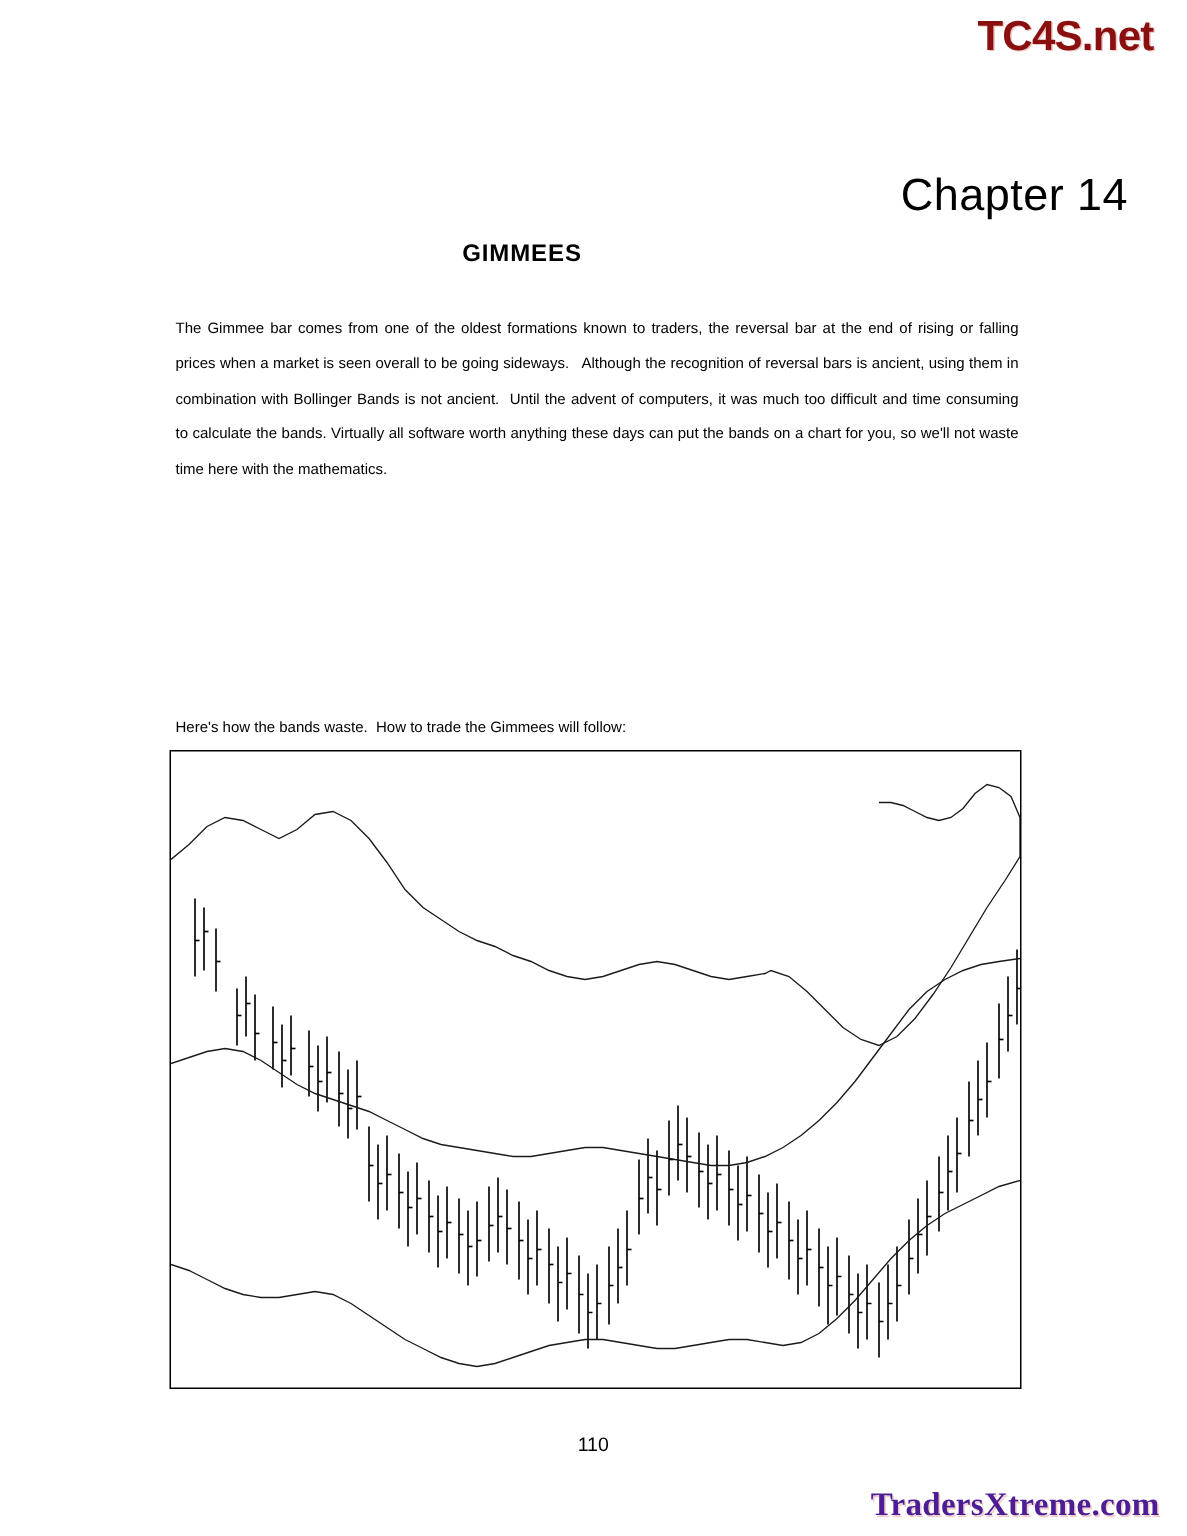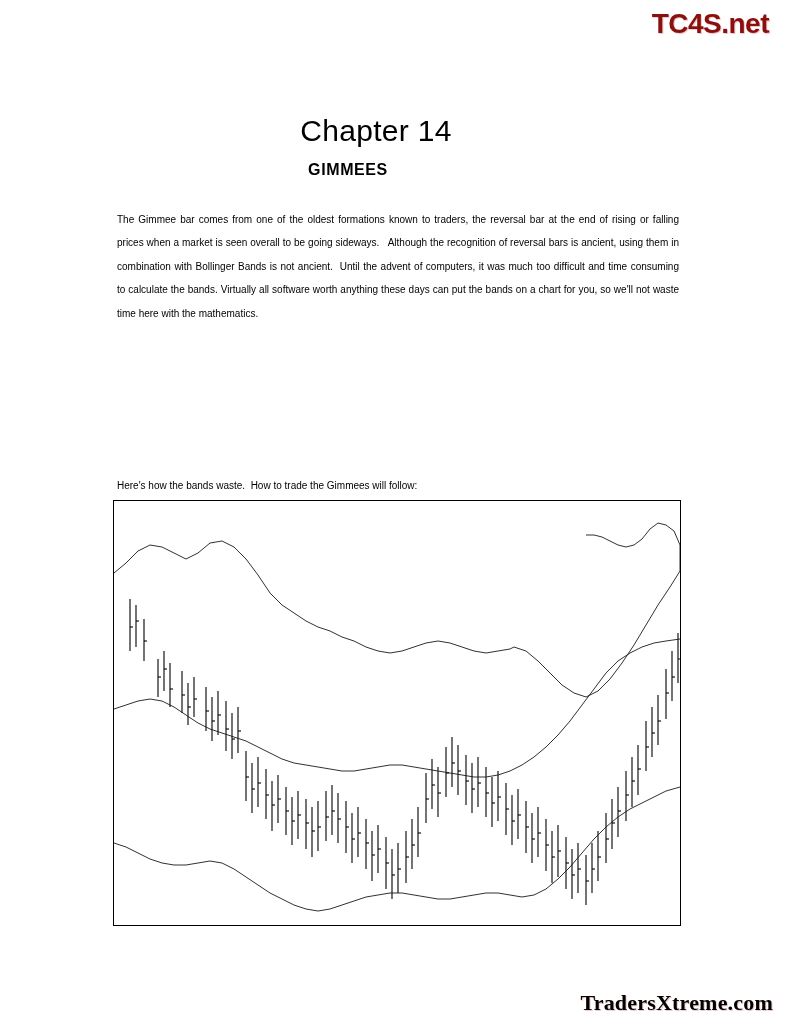--- a/index.html
+++ b/index.html
@@ -36,21 +36,21 @@
     top: 0;
     width: 791px;
     height: 1024px;
   }
 
   .chapter-title {
     position: absolute;
     top: 94px;
     left: 0;
     width: 752px;
-    text-align: center;
+    text-align: right;
     font-size: 30px;
     font-weight: normal;
     letter-spacing: 0.3px;
   }
 
   .section-title {
     position: absolute;
     top: 148px;
     left: 0;
     width: 696px;
@@ -112,21 +112,21 @@
     font-size: 13px;
   }
 
   .wm-bottom {
     position: absolute;
     bottom: 8px;
     right: 18px;
     font-size: 22px;
     font-weight: bold;
     font-family: "Liberation Serif", serif;
-    color: #000000;
+    color: #4c1d95;
     letter-spacing: 0.2px;
     text-shadow: 1px 1px 0 #f0cccc;
   }
 </style>
 </head>
 <body>
 
 <div class="page">
 
   <div class="wm-top">TC4S.net</div>
@@ -313,15 +313,16 @@
         </g>
       <g id="chart-bands">
           <polyline points="0,72 12,62 24,50 36,44 48,46 60,52 72,58 84,52 96,42 108,40 120,46 132,58 144,74 156,92 168,104 180,112 192,120 204,126 216,130 228,136 240,140 252,146 264,150 276,152 288,150 300,146 312,142 324,140 336,142 348,146 360,150 372,152 384,150 396,148 400,146 412,150 424,160 436,172 448,184 460,192 472,196 484,190 496,178 508,162 520,144 532,124 544,104 556,86 566,70 566,44 560,30 552,24 544,22 536,28 528,38 520,44 512,46 504,44 496,40 488,36 480,34 472,34" fill="none" stroke="#1a1a1a" stroke-width="0.9"></polyline>
           <polyline points="0,208 12,204 24,200 36,198 48,200 60,206 72,214 84,222 96,228 108,232 120,236 132,240 144,246 156,252 168,258 180,262 192,264 204,266 216,268 228,270 240,270 252,268 264,266 276,264 288,264 300,266 312,268 324,270 336,272 348,274 360,276 372,276 384,274 396,270 408,264 420,256 432,246 444,234 456,220 468,204 480,188 492,172 504,160 516,152 528,146 540,142 552,140 566,138" fill="none" stroke="#1a1a1a" stroke-width="0.9"></polyline>
           <polyline points="0,342 12,346 24,352 36,358 48,362 60,364 72,364 84,362 96,360 108,362 120,368 132,376 144,384 156,392 168,398 180,404 192,408 204,410 216,408 228,404 240,400 252,396 264,394 276,392 288,392 300,394 312,396 324,398 336,398 348,396 360,394 372,392 384,392 396,394 408,396 420,394 432,388 444,378 456,366 468,352 480,338 492,326 504,316 516,308 528,302 540,296 552,290 566,286" fill="none" stroke="#1a1a1a" stroke-width="0.9"></polyline>
         </g>
     </svg>
   </div>
 
 
+  <div class="page-number">110</div>
 
   <div class="wm-bottom">TradersXtreme.com</div>
 </div>
 
 </body></html>

